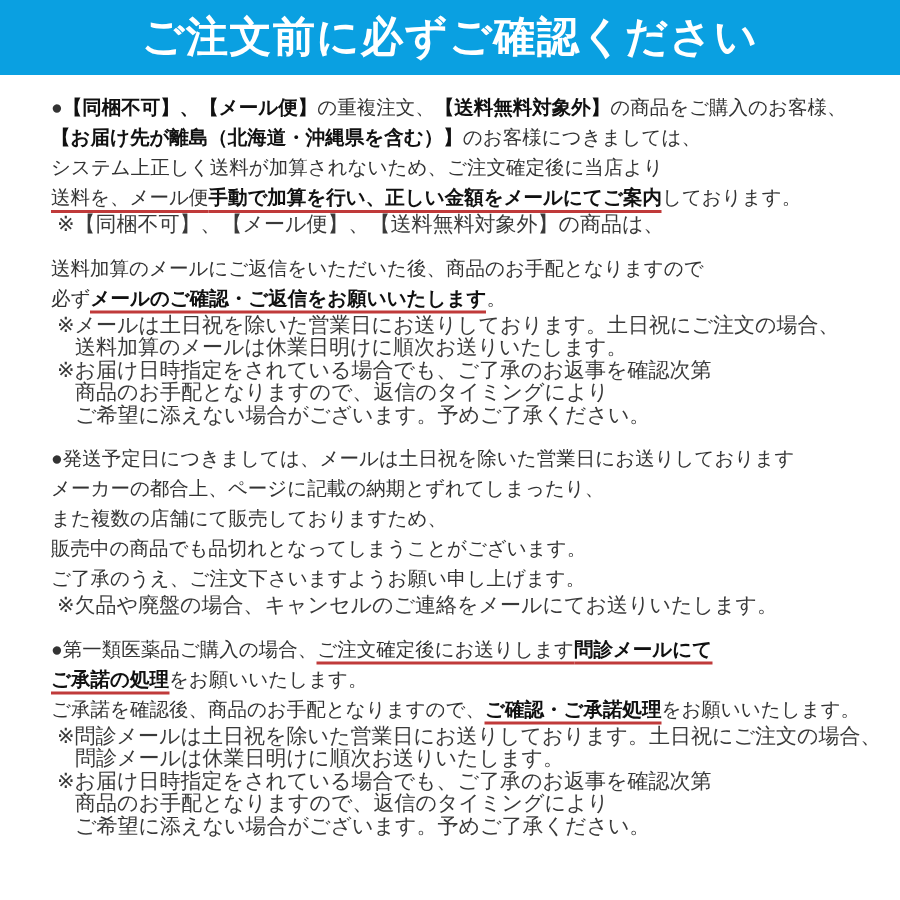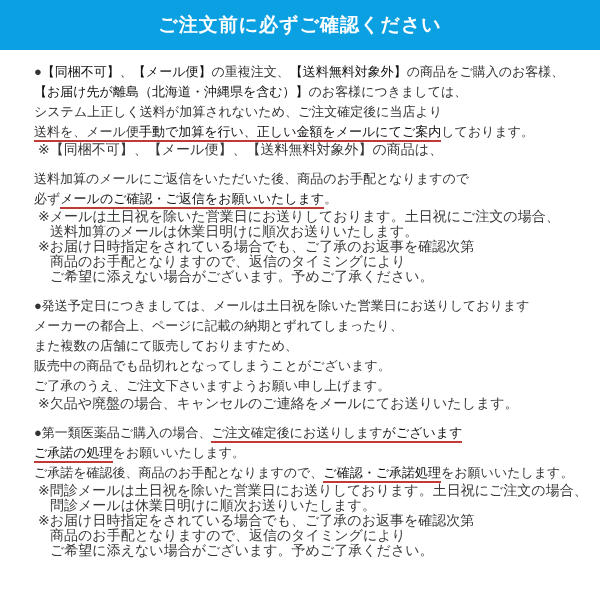--- a/index.html
+++ b/index.html
@@ -6,31 +6,31 @@
   body{
     width:600px;height:600px;overflow:hidden;background:#ffffff;
     font-family:"Liberation Sans","DejaVu Sans",sans-serif;
     -webkit-font-smoothing:antialiased;
   }
   .header-bar{
     height:50px;display:flex;align-items:center;justify-content:center;
     background:var(--header-bg,#0aa0e1);
   }
   .header-title{
-    color:var(--header-fg,#ffffff);font-size:19px;font-weight:700;letter-spacing:1px;
+    color:var(--header-fg,#ffffff);font-size:28px;font-weight:700;letter-spacing:1px;
   }
   .notice-body{
     padding:12px 20px 0 34px;
   }
   .section{margin-bottom:12px;}
   .line{white-space:nowrap;}
   .line.normal{font-size:13px;line-height:20px;color:#333333;}
   .line.small{font-size:14px;line-height:15px;color:#3a3a3a;padding-left:4px;}
   .line.small.indent{padding-left:16px;}
-  .b{font-weight:400;color:#111111;text-align:center;}
+  .b{font-weight:700;color:#111111;text-align:center;}
   .u{border-bottom:2px solid var(--underline,#c03a3a);padding-bottom:1px;}
 </style>
 </head>
 <body>
 
 <div class="header-bar">
   <div class="header-title">ご注文前に必ずご確認ください</div>
 </div>
 
 <div class="notice-body">
@@ -52,21 +52,21 @@
     </div>
     <div class="section">
       <div class="line normal"><span>●発送予定日につきましては、メールは土日祝を除いた営業日にお送りしております</span></div>
       <div class="line normal"><span>メーカーの都合上、ページに記載の納期とずれてしまったり、</span></div>
       <div class="line normal"><span>また複数の店舗にて販売しておりますため、</span></div>
       <div class="line normal"><span>販売中の商品でも品切れとなってしまうことがございます。</span></div>
       <div class="line normal"><span>ご了承のうえ、ご注文下さいますようお願い申し上げます。</span></div>
       <div class="line small"><span>※欠品や廃盤の場合、キャンセルのご連絡をメールにてお送りいたします。</span></div>
     </div>
     <div class="section">
-      <div class="line normal"><span>●第一類医薬品ご購入の場合、</span><span class="u">ご注文確定後にお送りします</span><span class="b u">がございます</span></div>
+      <div class="line normal"><span>●第一類医薬品ご購入の場合、</span><span class="u">ご注文確定後にお送りします</span><span class="b u">問診メールにて</span></div>
       <div class="line normal"><span class="b u">ご承諾の処理</span><span>をお願いいたします。</span></div>
       <div class="line normal"><span>ご承諾を確認後、商品のお手配となりますので、</span><span class="b u">ご確認・ご承諾処理</span><span>をお願いいたします。</span></div>
       <div class="line small"><span>※問診メールは土日祝を除いた営業日にお送りしております。土日祝にご注文の場合、</span></div>
       <div class="line small indent"><span>問診メールは休業日明けに順次お送りいたします。</span></div>
       <div class="line small"><span>※お届け日時指定をされている場合でも、ご了承のお返事を確認次第</span></div>
       <div class="line small indent"><span>商品のお手配となりますので、返信のタイミングにより</span></div>
       <div class="line small indent"><span>ご希望に添えない場合がございます。予めご了承ください。</span></div>
     </div>
   </div>
 

